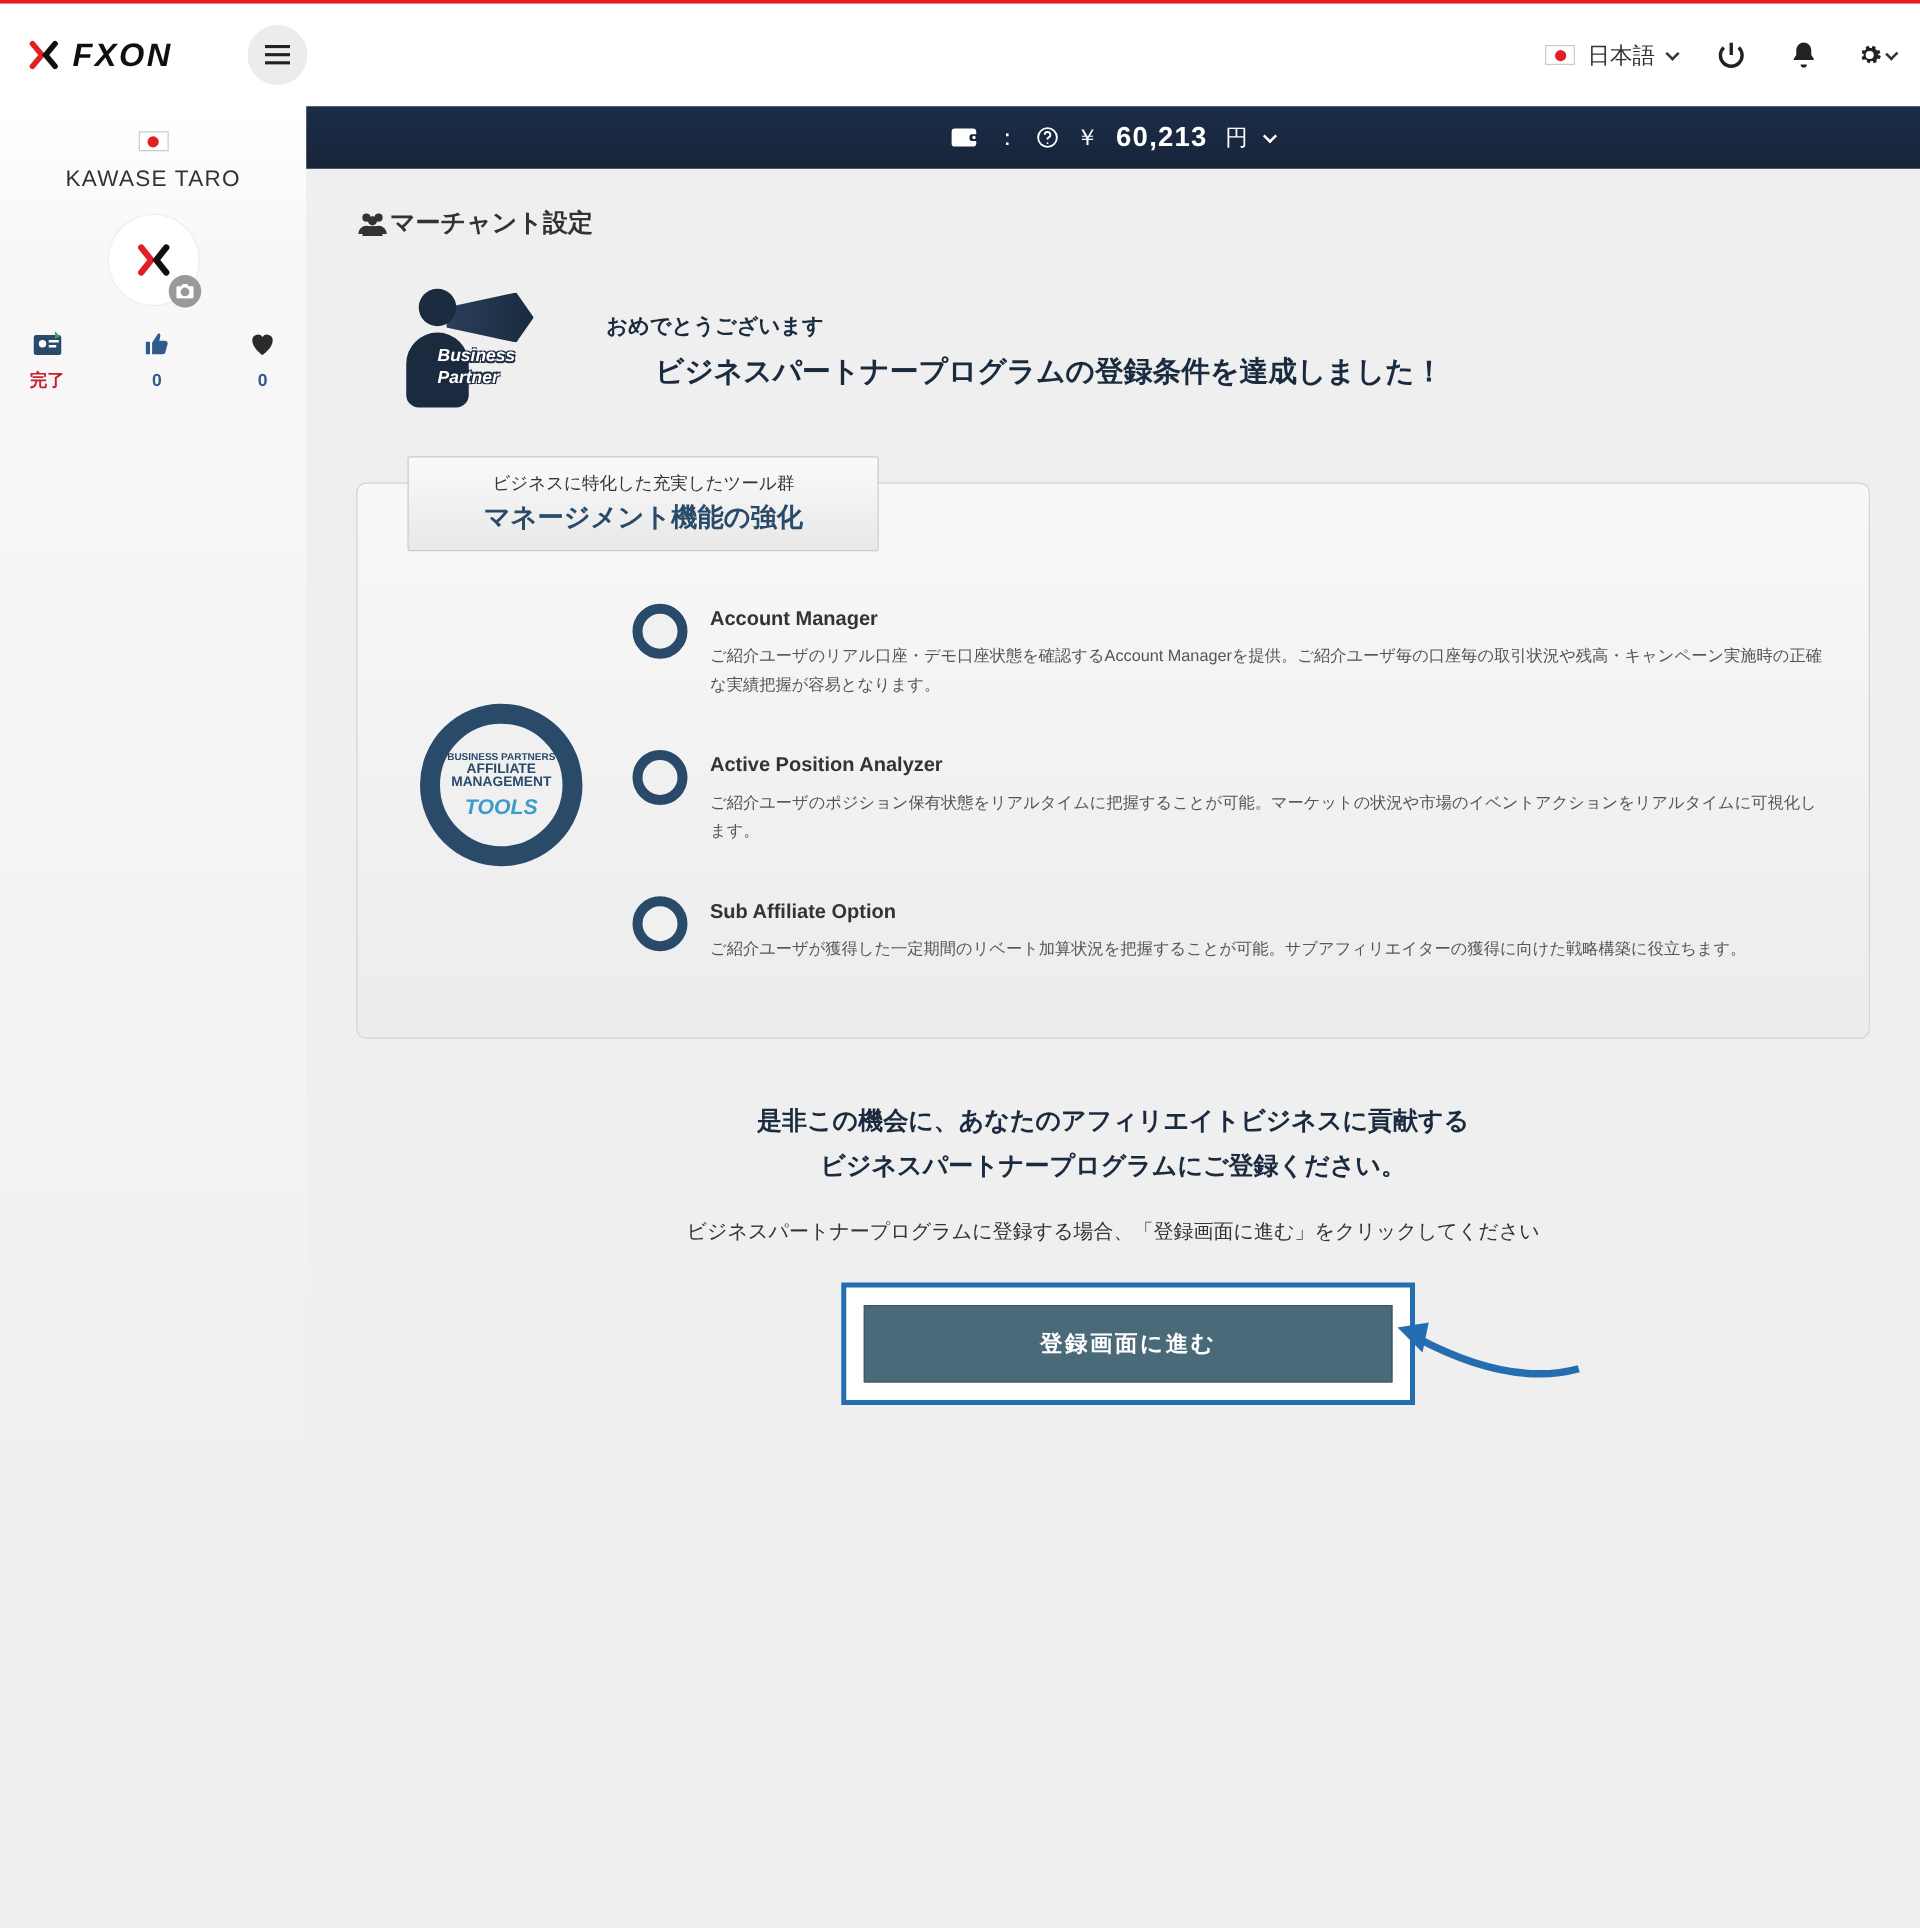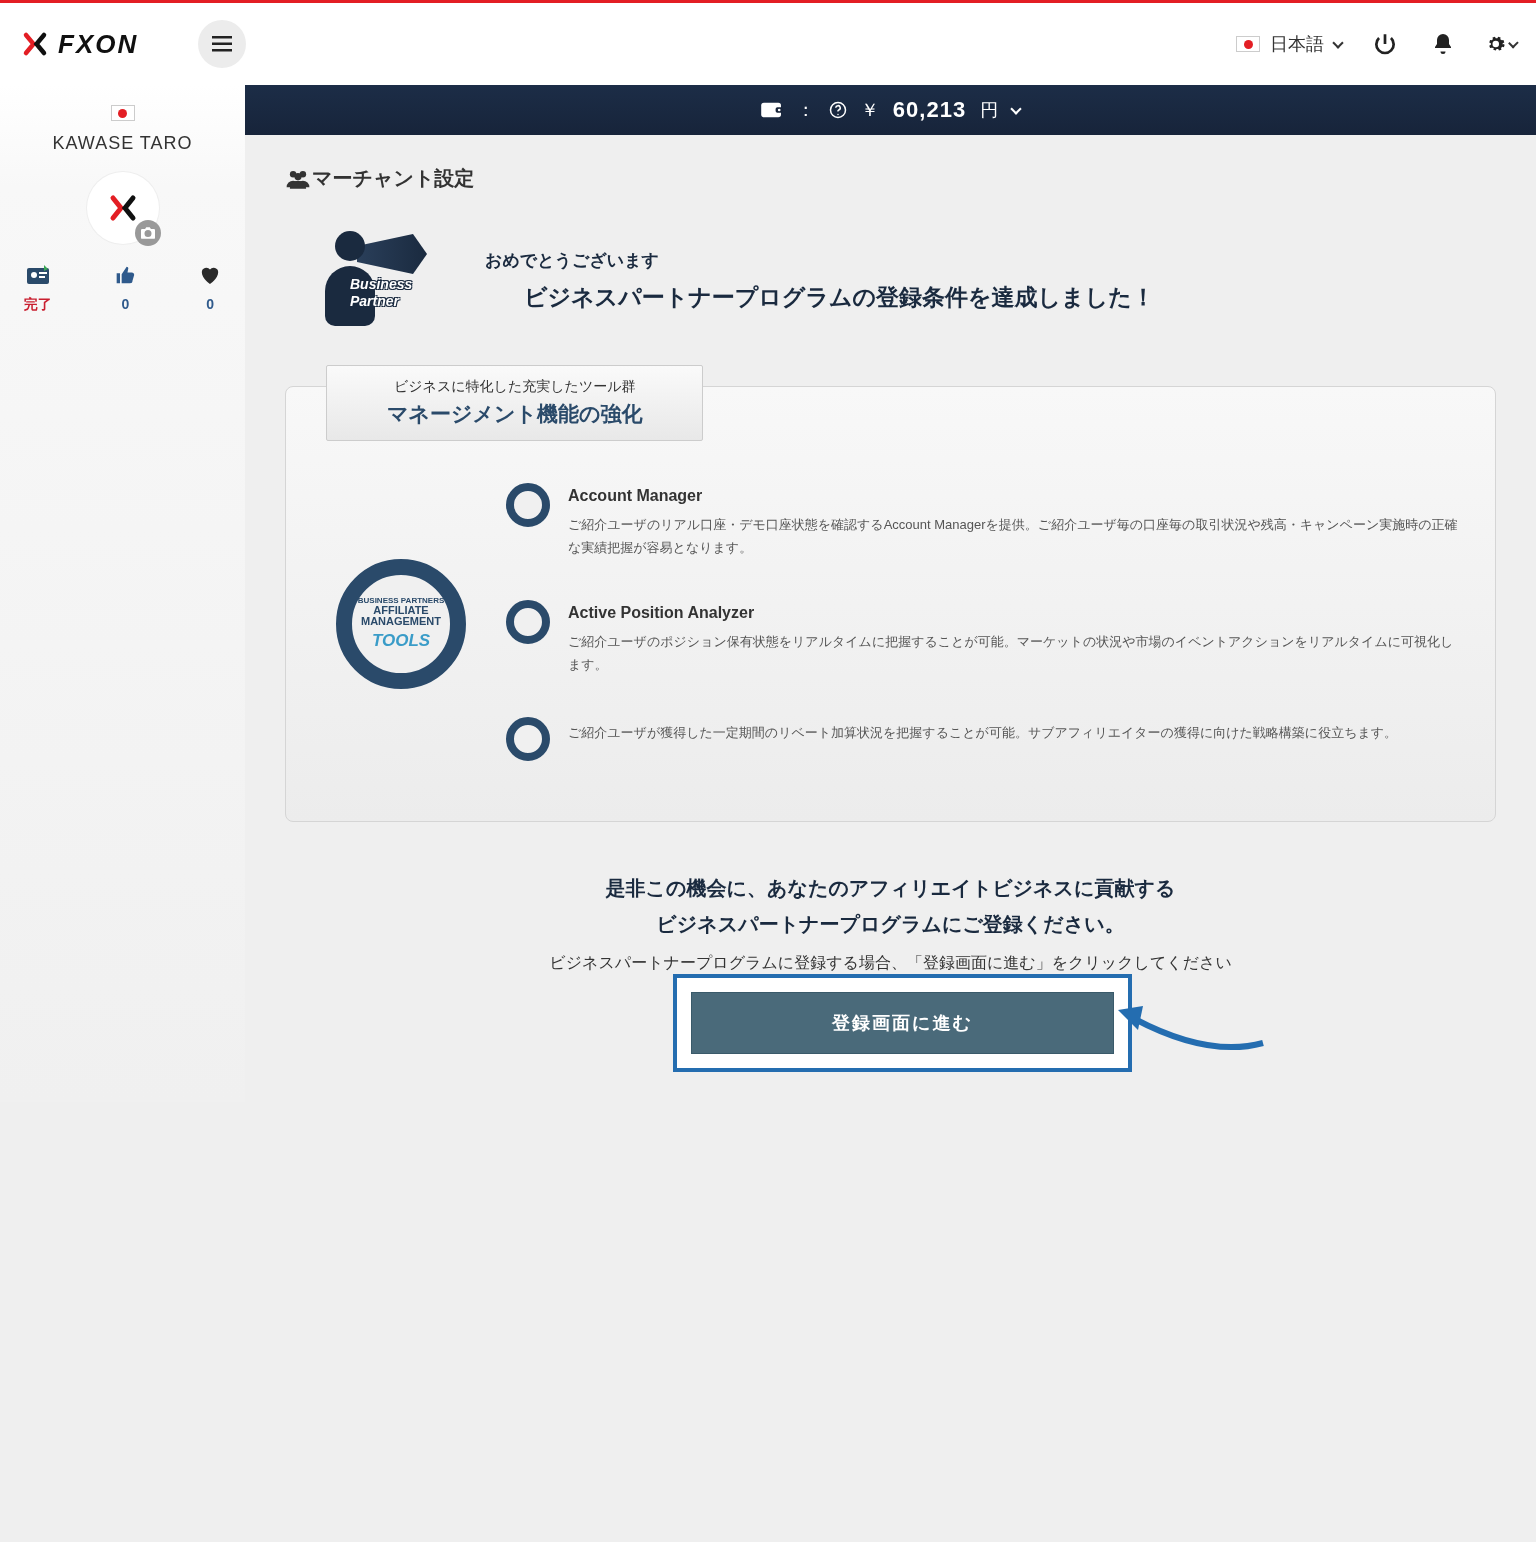--- a/index.html
+++ b/index.html
@@ -60,22 +60,22 @@
 .hub-label2 { font-size: 11px; font-weight: 800; color: #2a4a6a; line-height: 1; text-align: center; }
 .hub-label3 { font-size: 17px; font-weight: 800; color: #3a9cc8; margin-top: 4px; font-style: italic; }
 .tools-list { flex: 1; display: flex; flex-direction: column; gap: 44px; }
 .tool-item { display: flex; gap: 18px; align-items: flex-start; }
 .tool-node { width: 44px; height: 44px; border-radius: 50%; border: 8px solid #2a4a6a; background: #f0f0f0; flex-shrink: 0; margin-top: -4px; }
 .tool-body { flex: 1; }
 .tool-title { font-size: 16px; font-weight: 700; color: #333; margin-bottom: 8px; }
 .tool-desc { font-size: 13px; color: #555; line-height: 1.8; }
 
 .cta-section { text-align: center; padding: 0 20px; }
-.cta-h1 { font-size: 20px; font-weight: 700; color: #1a2a3f; line-height: 1.8; margin-bottom: 11px; }
-.cta-p { font-size: 16px; color: #333; }
+.cta-h1 { font-size: 20px; font-weight: 700; color: #1a2a3f; line-height: 1.8; margin-bottom: 24px; }
+.cta-p { font-size: 16px; color: #333; margin-bottom: 30px; }
 .cta-button-wrap { background: #fff; border: 4px solid #246db0; padding: 14px; display: inline-block; position: relative; margin-left: 24px; }
 .cta-button { background: #4a6a7a; color: #fff; font-size: 18px; font-weight: 600; padding: 18px 140px; border: 1px solid #3a5a6a; cursor: pointer; letter-spacing: 2px; }
 .arrow { position: absolute; right: -140px; top: 10px; }
 
 .chev { display: inline-block; width: 8px; height: 8px; border-right: 2px solid currentColor; border-bottom: 2px solid currentColor; transform: rotate(45deg); margin-bottom: 3px; }
 </style>
 </head>
 <body>
 
 <div class="top-red-bar"></div>
@@ -246,20 +246,21 @@
             <div class="tool-item">
               <div class="tool-node"></div>
               <div class="tool-body">
                 <div class="tool-title">Active Position Analyzer</div>
                 <div class="tool-desc">ご紹介ユーザのポジション保有状態をリアルタイムに把握することが可能。マーケットの状況や市場のイベントアクションをリアルタイムに可視化します。</div>
               </div>
             </div>
             <div class="tool-item">
               <div class="tool-node"></div>
               <div class="tool-body">
+                <div class="tool-title">Sub Affiliate Option</div>
                 <div class="tool-desc">ご紹介ユーザが獲得した一定期間のリベート加算状況を把握することが可能。サブアフィリエイターの獲得に向けた戦略構築に役立ちます。</div>
               </div>
             </div>
           </div>
         </div>
       </div>
 
       <div class="cta-section">
         <div class="cta-h1">
           <span>是非この機会に、あなたのアフィリエイトビジネスに貢献する</span><br><span>ビジネスパートナープログラムにご登録ください。</span>

